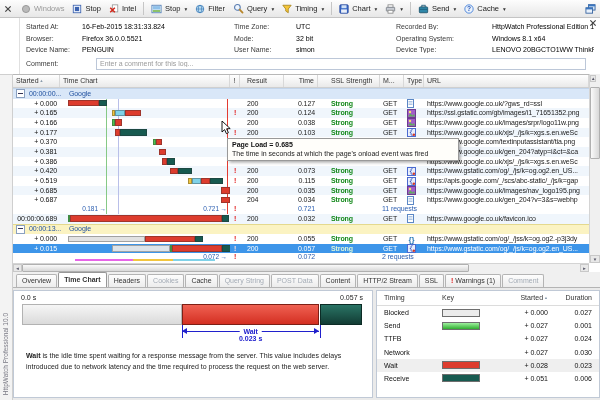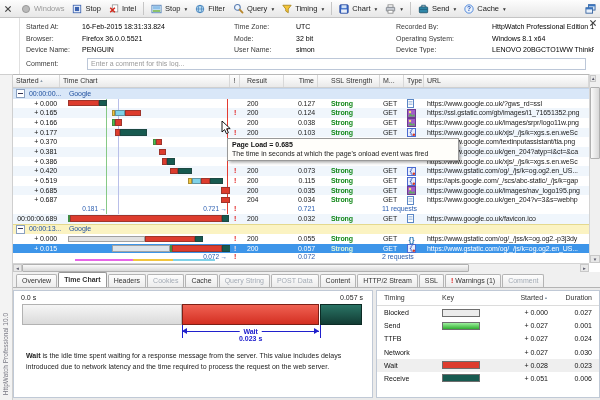--- a/index.html
+++ b/index.html
@@ -14,21 +14,21 @@
   .tb-sep{width:1px;height:13px;background:#c6c6c6;margin:0 3px;}
   .caret{font-size:5.5px;color:#333;margin-left:1px;}
   .ico{display:inline-flex;align-items:center;}
   .tb-right{margin-left:auto;display:inline-flex;cursor:pointer;}
 
   
   #info{position:absolute;left:19px;top:18px;width:581px;height:56px;background:#fff;border-left:1px solid #e0e0e0;padding:3px 6px 2px 6px;box-sizing:border-box;}
   #info-grid{display:grid;grid-template-columns:52px 148px 58px 96px 92px 1fr;grid-auto-rows:11.5px;align-items:center;column-gap:4px;}
   .ilabel{color:#3a3a3a;white-space:nowrap;overflow:hidden;}
   .ivalue{color:#000;white-space:nowrap;overflow:hidden;}
-  .comment-row{display:flex;align-items:center;margin-top:2px;gap:11px;}
+  .comment-row{display:flex;align-items:center;margin-top:2px;gap:20px;}
   .comment-row .ilabel{width:50px;flex:none;}
   #comment-input{flex:1;height:10px;font-size:7px;font-family:"Liberation Sans",sans-serif;border:1px solid #bcc7d8;padding:0 3px;color:#333;margin-right:8px;}
   #comment-input::placeholder{color:#9a9a9a;}
   #info-close{position:absolute;right:3px;top:1px;cursor:pointer;}
 
   
   #strip{position:absolute;left:0;top:74px;width:13px;bottom:0;background:#f3f3f3;border-right:1px solid #cfcfcf;border-top:1px solid #cfcfcf;box-sizing:border-box;}
   .vtext{position:absolute;bottom:5px;left:2px;writing-mode:vertical-rl;transform:rotate(180deg);font-size:6.5px;color:#7a7a85;white-space:nowrap;}
 
   

